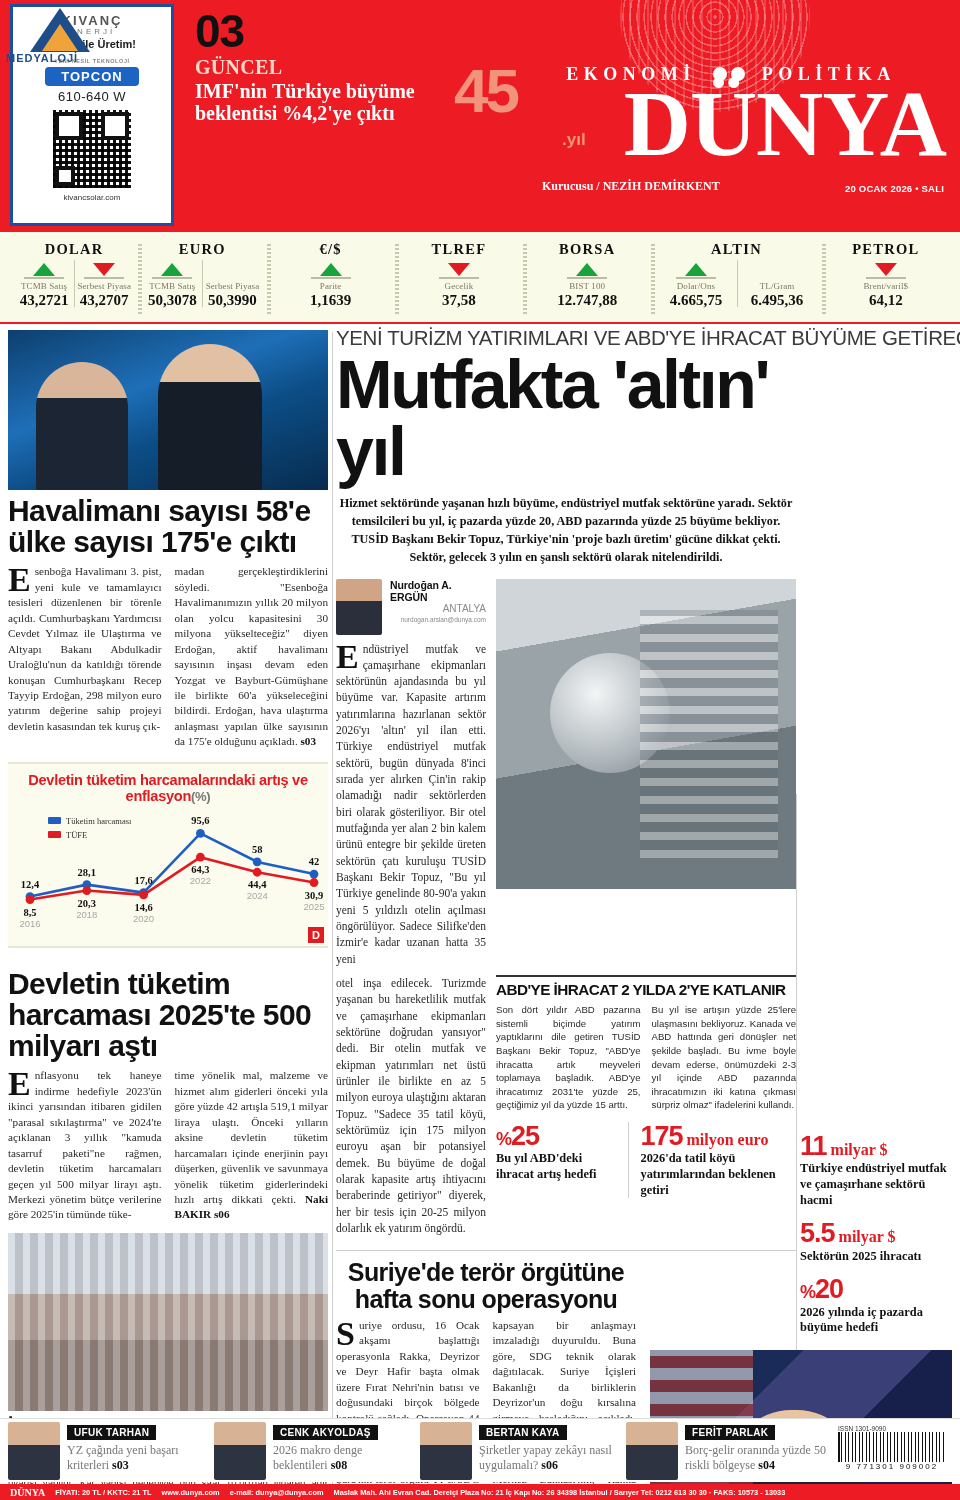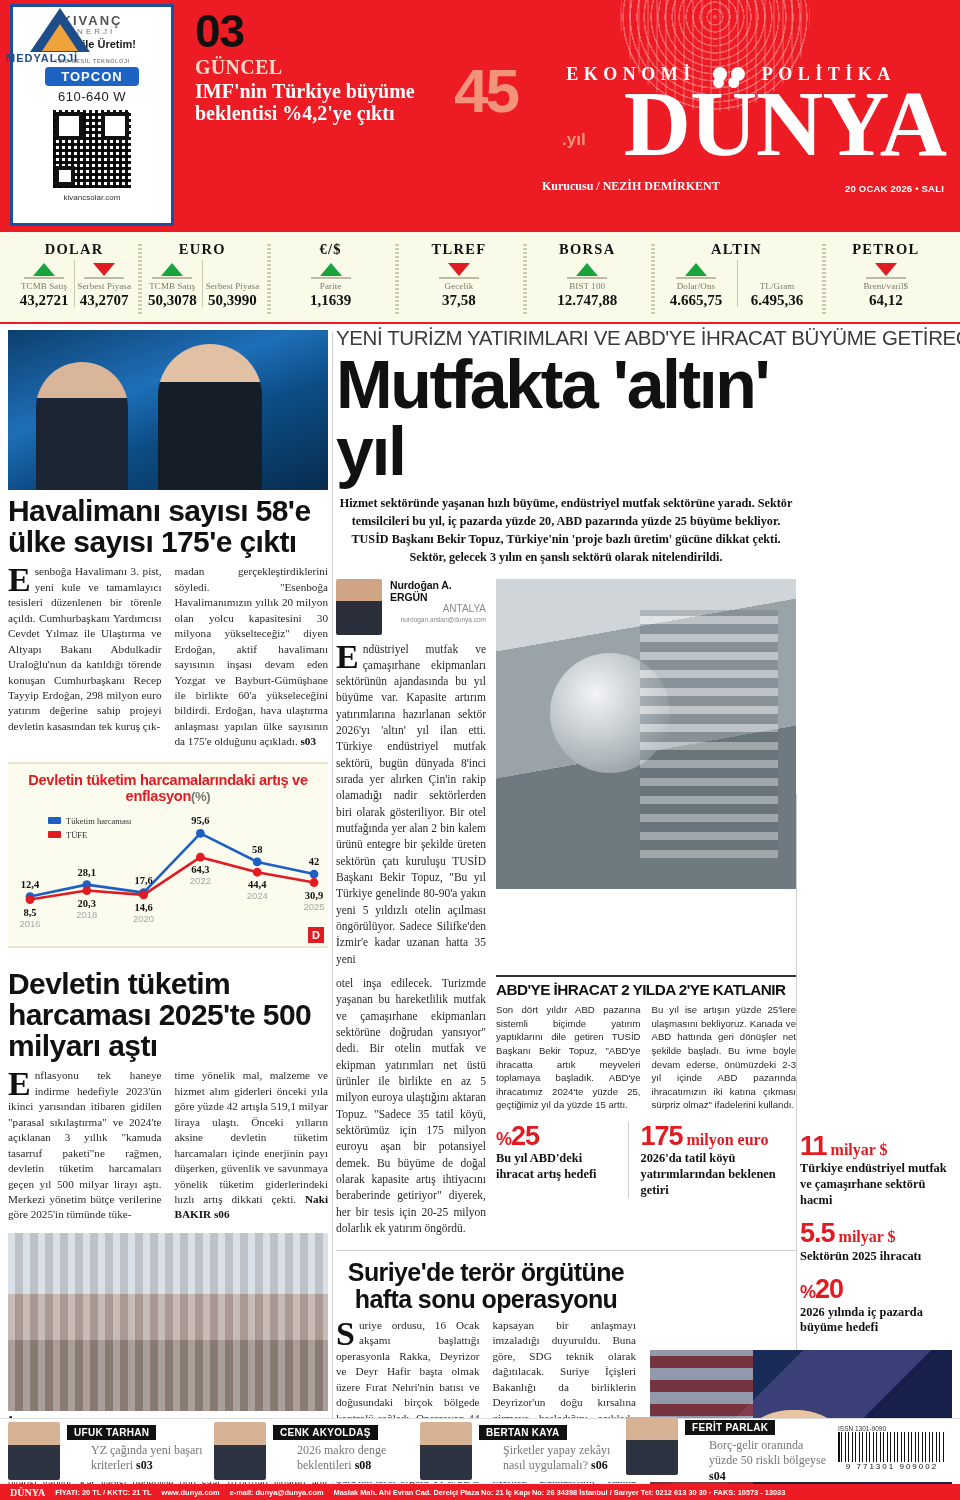--- a/index.html
+++ b/index.html
@@ -169,21 +169,21 @@
   .stat-pct { font-size:18px; }
   .stat-desc { font-family:"Liberation Serif",serif; font-weight:700; font-size:12.4px; line-height:1.26; color:#111; margin-top:1px;}
 
   
   .strip { position:absolute; left:0; top:1418px; width:960px; height:64px; background:#fff;
            border-top:1px solid #ddd; display:flex; align-items:center; padding:0 8px; gap:6px;}
   .cw { display:flex; align-items:flex-start; gap:7px; flex:1; }
   .cw-photo { width:52px;height:58px; border-radius:2px; background:linear-gradient(180deg,#d8b294 0 40%,#2d3340 40% 100%); flex:0 0 52px;}
   .cw-name { display:inline-block; background:#111; color:#fff; font-family:"Liberation Sans",sans-serif;
              font-weight:800; font-size:10px; letter-spacing:.3px; padding:2px 7px; }
-  .cw-txt { font-family:"Liberation Serif",serif; font-size:12px; color:#777; line-height:1.26; margin-top:3px;margin-left:24px;}
+  .cw-txt { font-family:"Liberation Serif",serif; font-size:12px; color:#777; line-height:1.26; margin-top:3px;}
   .cw-txt b { color:#111; }
   .barcode { width:120px; height:52px; display:flex; flex-direction:column; align-items:center; }
   .bc-issn { font-family:"Liberation Sans",sans-serif; font-size:6.5px; color:#333; align-self:flex-start; margin-left:6px;}
   .bc-bars { width:108px; height:30px;
     background:repeating-linear-gradient(90deg,#111 0 1.5px,#fff 1.5px 3px,#111 3px 4px,#fff 4px 7px);}
   .bc-num { font-family:"Liberation Sans",sans-serif; font-size:8px; color:#111; letter-spacing:2px;}
 
   .footer { position:absolute; left:0; top:1484px; width:960px; height:16px; background:#ed1c24; color:#fff;
             font-family:"Liberation Sans",sans-serif; font-weight:700; font-size:7.4px; display:flex; align-items:center;
             padding:0 10px; gap:10px; overflow:hidden;}
@@ -456,21 +456,21 @@
 
       <div style="display:flex; gap:10px; margin-top:8px;">
 
         <div style="width:150px;">
           <p class="bodytext" style="font-size:11.5px; line-height:1.42;">otel inşa edilecek. Turizmde yaşanan bu hareketlilik mutfak ve çamaşırhane ekipmanları sektörüne doğrudan yansıyor" dedi. Bir otelin mutfak ve ekipman yatırımları net üstü ürünler ile birlikte en az 5 milyon euroya ulaştığını aktaran Topuz. "Sadece 35 tatil köyü, sektörümüz için 175 milyon euroyu aşan bir potansiyel demek. Bu büyüme de doğal olarak kapasite artış ihtiyacını beraberinde getiriyor" diyerek, her bir tesis için 20-25 milyon dolarlık ek yatırım öngördü.</p>
         </div>
 
         <div style="flex:1;">
           <div class="subhead">ABD'YE İHRACAT 2 YILDA 2'YE KATLANIR</div>
           <div style="display:flex; gap:11px; margin-top:4px;">
-            <p class="smalltext" style="flex:1; text-align:justify;">Son dört yıldır ABD pazarına sistemli biçimde yatırım yaptıklarını dile getiren TUSİD Başkanı Bekir Topuz, "ABD'ye ihracatta artık meyveleri toplamaya başladık. ABD'ye ihracatımız 2024'te yüzde 25, geçtiğimiz yıl da yüzde 15 arttı.</p>
+            <p class="smalltext" style="flex:1; text-align:justify;">Son dört yıldır ABD pazarına sistemli biçimde yatırım yaptıklarını dile getiren TUSİD Başkanı Bekir Topuz, "ABD'ye ihracatta artık meyveleri toplamaya başladık. ABD'ye ihracatımız 2031'te yüzde 25, geçtiğimiz yıl da yüzde 15 arttı.</p>
             <p class="smalltext" style="flex:1; text-align:justify;">Bu yıl ise artışın yüzde 25'lere ulaşmasını bekliyoruz. Kanada ve ABD hattında geri dönüşler net şekilde başladı. Bu ivme böyle devam ederse, önümüzdeki 2-3 yıl içinde ABD pazarında ihracatımızın iki katına çıkması sürpriz olmaz" ifadelerini kullandı.</p>
           </div>
 
           <div style="display:flex; gap:11px; margin-top:10px;">
             <div style="flex:1; border-right:1px solid #cfcfcf; padding-right:8px;">
               <div>
                 <span class="stat-red stat-pct">%</span><span class="stat-red stat-num-lg">25</span>
               </div>
               <div class="stat-desc">Bu yıl ABD'deki ihracat artış hedefi</div>
             </div>

